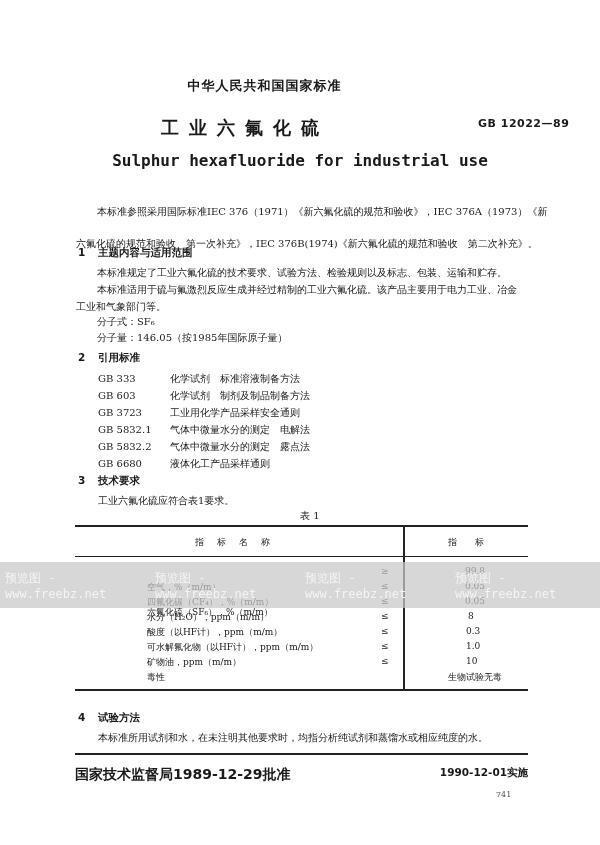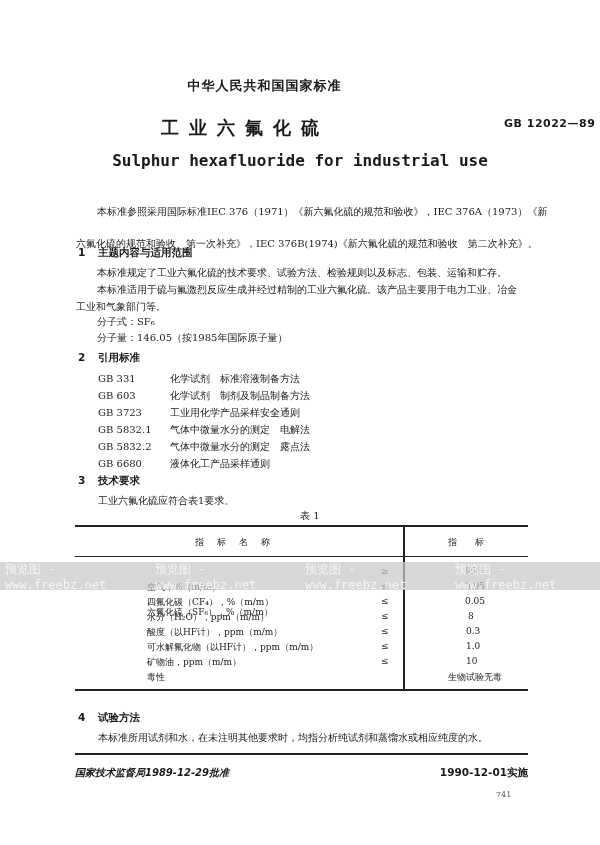--- a/index.html
+++ b/index.html
@@ -3,39 +3,39 @@
 <meta charset="utf-8">
 <style>
   html, body { margin: 0; padding: 0; }
   body {
     width: 600px; height: 845px; position: relative; overflow: hidden;
     background: #ffffff; color: #1a1a1a;
     font-family: "DejaVu Serif", "Liberation Serif", serif;
   }
   .abs { position: absolute; white-space: nowrap; }
   .header-org { left: 0; width: 529px; text-align: center; top: 77px; font-size: 13px; font-weight: bold; letter-spacing: 1px; font-family: "DejaVu Sans", sans-serif; }
-  .std-code { left: 478px; top: 117px; font-size: 11px; font-weight: bold; font-family: "DejaVu Sans", sans-serif; letter-spacing: 0.5px; margin-left: 26px; }
+  .std-code { left: 478px; top: 117px; font-size: 11px; font-weight: bold; font-family: "DejaVu Sans", sans-serif; letter-spacing: 0.5px; }
   .title-cn { left: 0; width: 480px; text-align: center; top: 116px; font-size: 18px; font-weight: bold; letter-spacing: 10px; font-family: "DejaVu Sans", sans-serif; padding-left: 10px; box-sizing: border-box;}
   .title-en { left: 0; width: 600px; text-align: center; top: 151px; font-size: 16px; font-weight: bold; font-family: "DejaVu Sans Mono", monospace; }
   .para { font-size: 10px; line-height: 16px; }
   .sec-head { font-size: 10.5px; font-weight: bold; font-family: "DejaVu Sans", sans-serif; }
   .sec-head .num { display: inline-block; width: 20px; }
   .ref-item { font-size: 10px; }
   .ref-item .code { display: inline-block; width: 72px; }
   .hline { position: absolute; background: #222; height: 1.5px; }
   .vline { position: absolute; background: #222; width: 1.5px; }
   .tbl-cell { position: absolute; font-size: 9px; white-space: nowrap; }
   .watermark {
-    position: absolute; left: 0; top: 562px; width: 600px; height: 28px;
+    position: absolute; left: 0; top: 562px; width: 600px; height: 46px;
     background: rgba(200,200,200,0.72);
     color: #f4f4f4; font-family: "DejaVu Sans Mono", monospace; font-size: 12px;
     display: flex; align-items: center;
   }
   .watermark span { display: inline-block; width: 150px; padding-left: 5px; box-sizing: border-box; }
-  .footer-left { left: 75px; top: 766px; font-size: 10px; font-weight: bold; font-family: "DejaVu Sans", sans-serif; font-style: italic; }
+  .footer-left { left: 75px; top: 766px; font-size: 14px; font-weight: bold; font-family: "DejaVu Sans", sans-serif; }
   .footer-right { right: 72px; top: 766px; font-size: 10.5px; font-weight: bold; font-family: "DejaVu Sans", sans-serif; }
   .page-num { left: 496px; top: 790px; font-size: 8px; color: #555; }
 </style>
 </head>
 <body>
 
 <div class="abs header-org">中华人民共和国国家标准</div>
 <div class="abs std-code">GB 12022—89</div>
 <div class="abs title-cn">工业六氟化硫</div>
 <div class="abs title-en">Sulphur hexafluoride for industrial use</div>
@@ -48,21 +48,21 @@
 </div>
 <div class="abs para" style="left:97px; top:265px;">本标准规定了工业六氟化硫的技术要求、试验方法、检验规则以及标志、包装、运输和贮存。</div>
 <div class="abs para" style="left:97px; top:282px;">本标准适用于硫与氟激烈反应生成并经过精制的工业六氟化硫。该产品主要用于电力工业、冶金</div>
 <div class="abs para" style="left:76px; top:299px;">工业和气象部门等。</div>
 <div class="abs para" style="left:97px; top:314px;">分子式：SF₆</div>
 <div class="abs para" style="left:97px; top:330px;">分子量：146.05（按1985年国际原子量）</div>
 
 <div class="abs sec-head" style="left:78px; top:351px;">
   <span class="num">2</span><span>引用标准</span>
 </div>
-<div class="abs ref-item" style="left:98px; top:372px;"><span class="code">GB 331</span><span>化学试剂　标准溶液制备方法</span></div>
+<div class="abs ref-item" style="left:98px; top:372px;"><span class="code">GB 333</span><span>化学试剂　标准溶液制备方法</span></div>
 <div class="abs ref-item" style="left:98px; top:389px;"><span class="code">GB 603</span><span>化学试剂　制剂及制品制备方法</span></div>
 <div class="abs ref-item" style="left:98px; top:406px;"><span class="code">GB 3723</span><span>工业用化学产品采样安全通则</span></div>
 <div class="abs ref-item" style="left:98px; top:423px;"><span class="code">GB 5832.1</span><span>气体中微量水分的测定　电解法</span></div>
 <div class="abs ref-item" style="left:98px; top:440px;"><span class="code">GB 5832.2</span><span>气体中微量水分的测定　露点法</span></div>
 <div class="abs ref-item" style="left:98px; top:457px;"><span class="code">GB 6680</span><span>液体化工产品采样通则</span></div>
 
 <div class="abs sec-head" style="left:78px; top:474px;">
   <span class="num">3</span><span>技术要求</span>
 </div>
 <div class="abs para" style="left:98px; top:493px;">工业六氟化硫应符合表1要求。</div>

